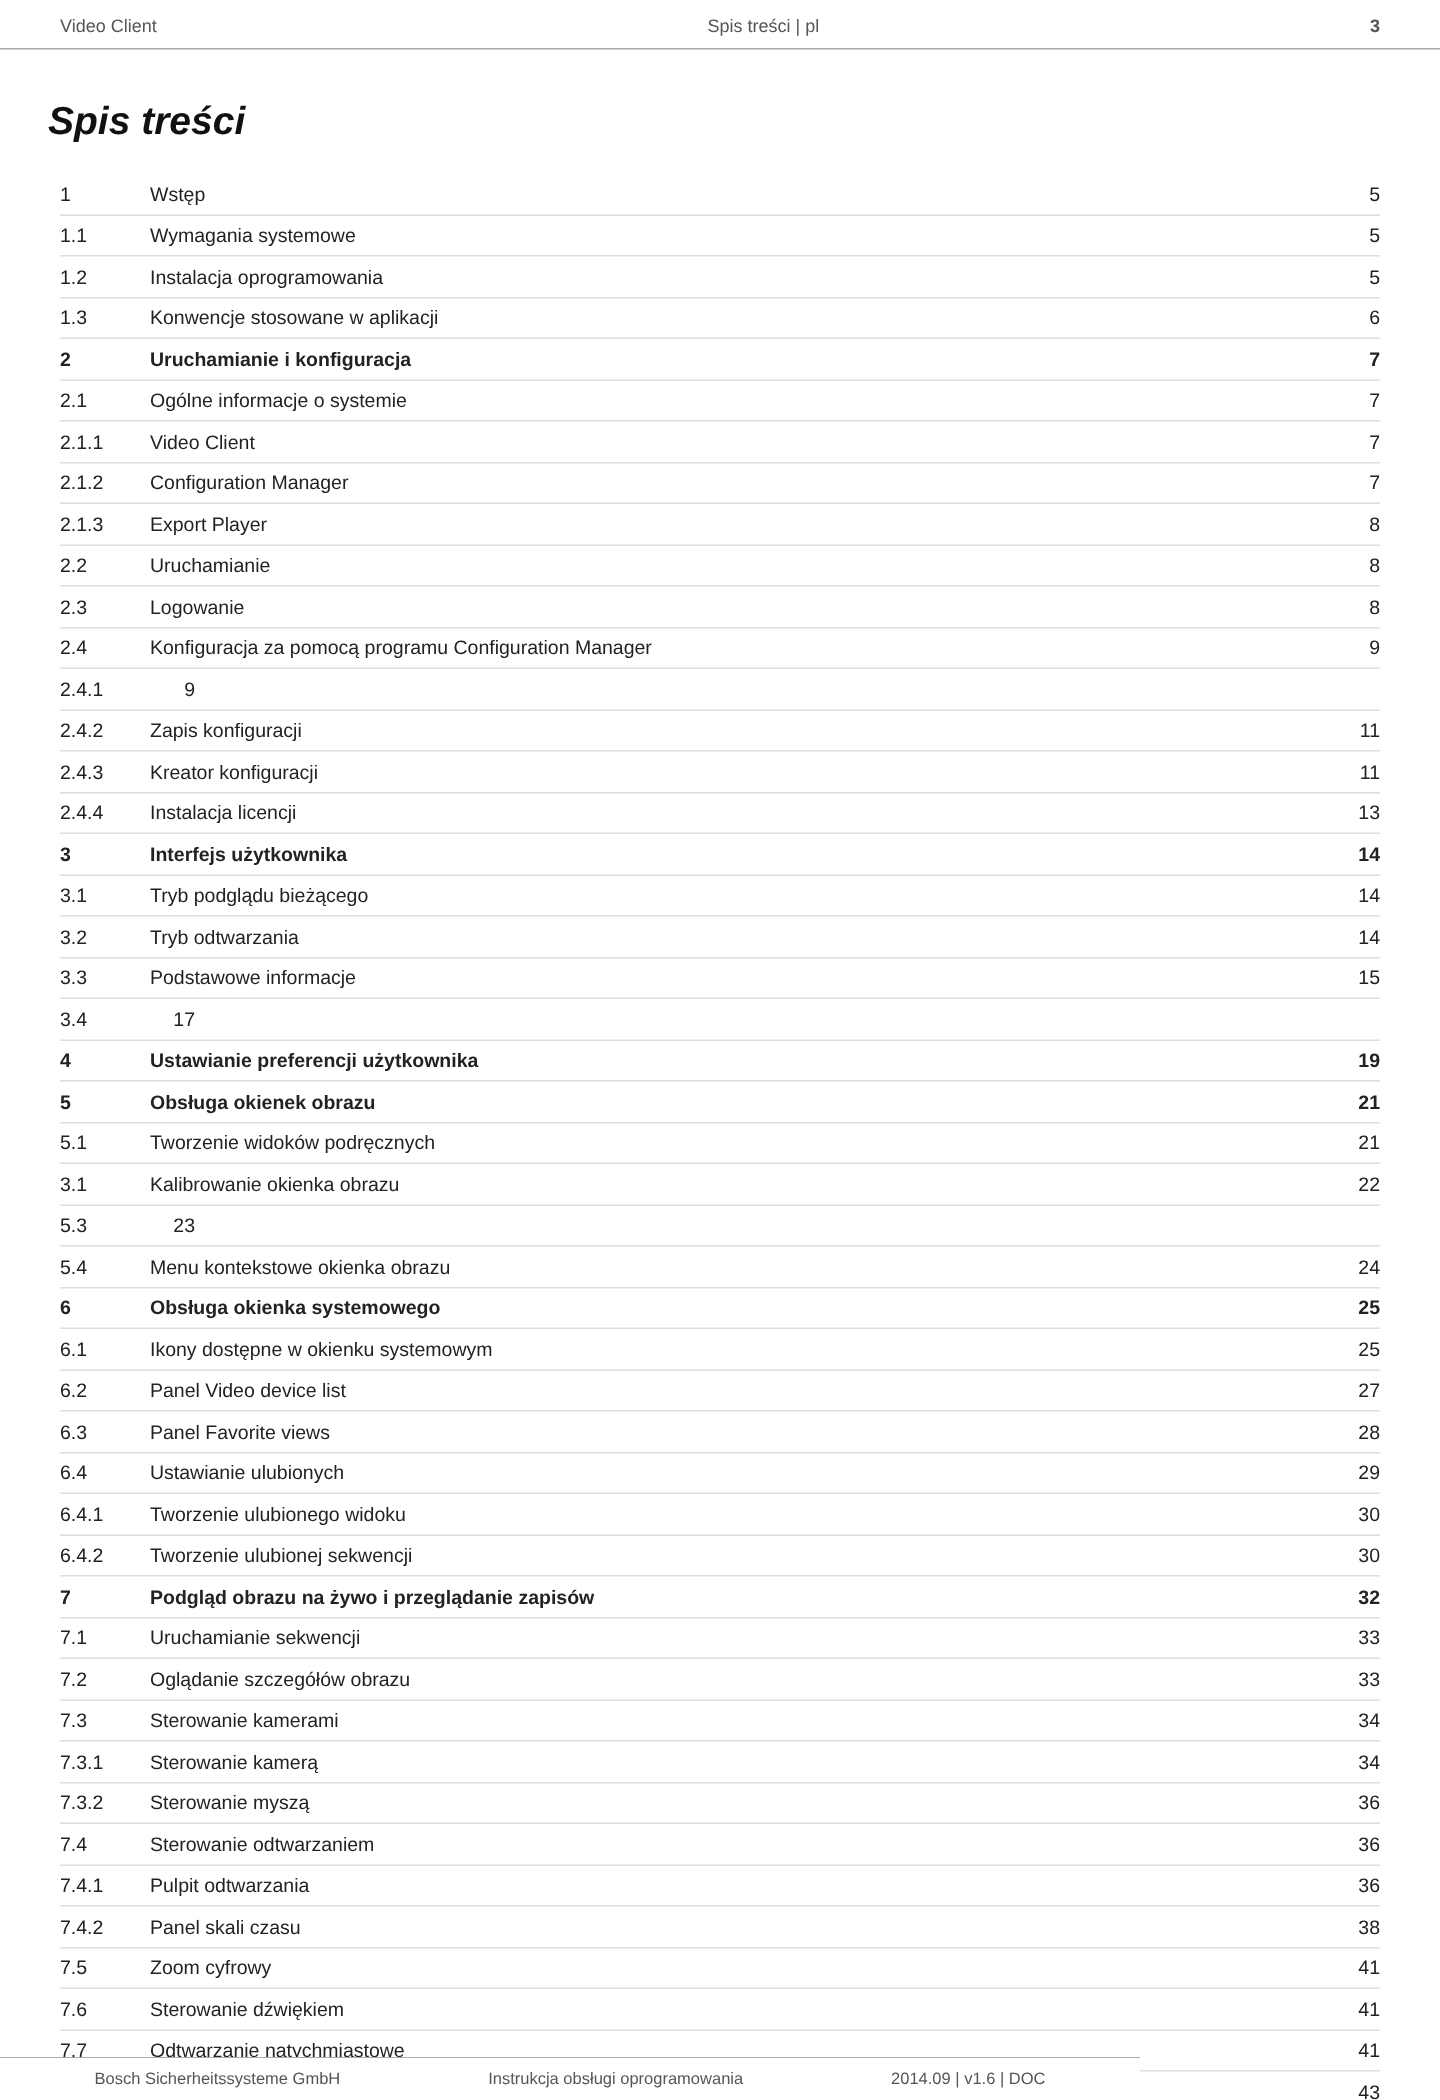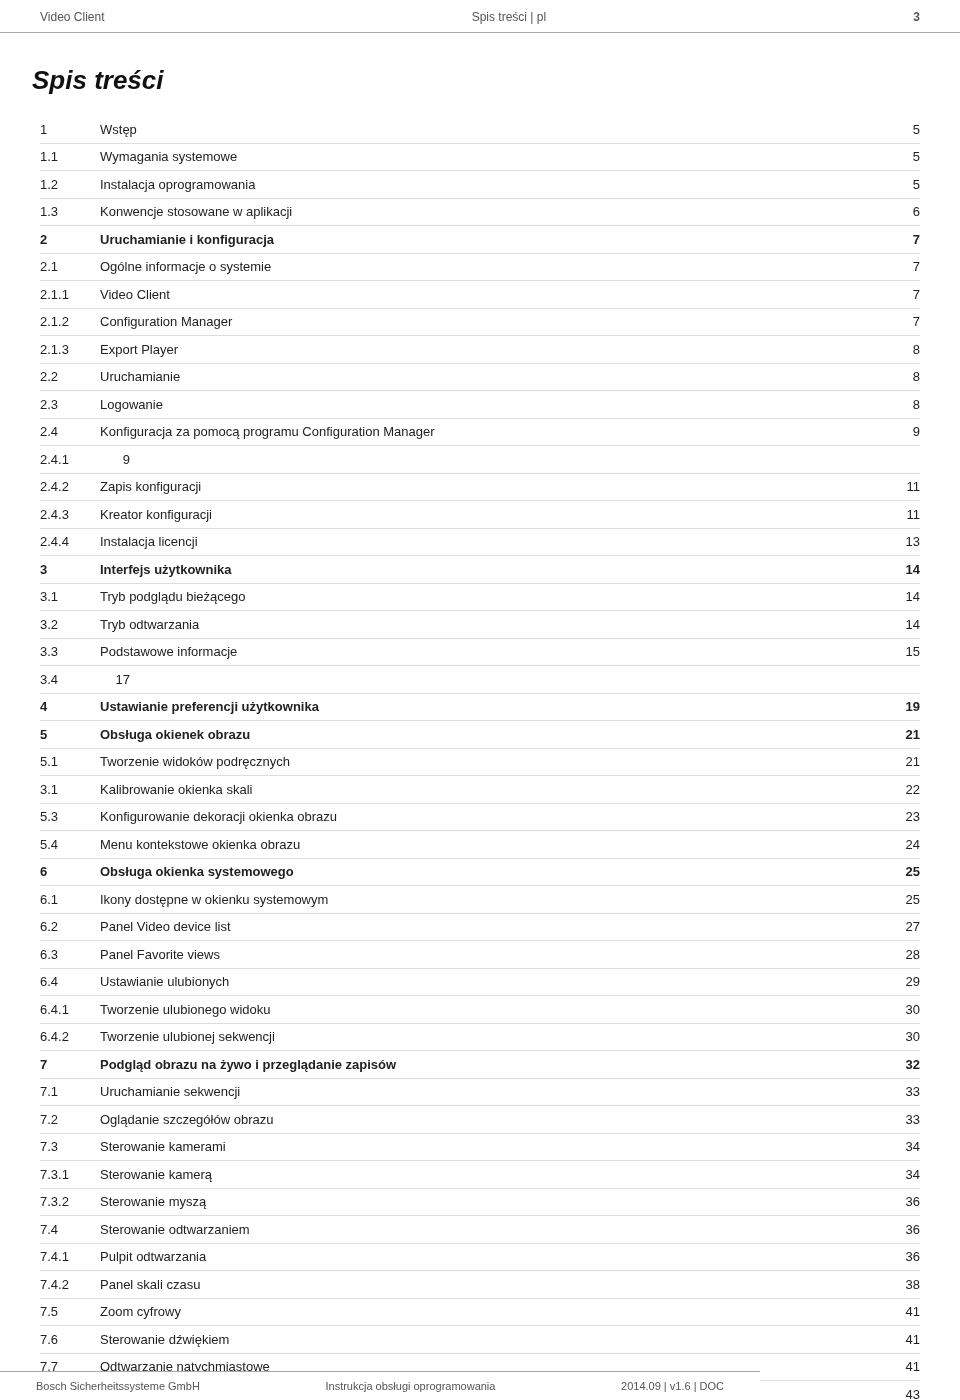--- a/index.html
+++ b/index.html
@@ -74,21 +74,21 @@
     }
 
     .page-footer {
       position: fixed;
       bottom: 0;
       left: 0;
       width: 760px;
       display: flex;
       justify-content: space-between;
       align-items: center;
-      padding: 8px 36px;
+      padding: 8px 63px;
       border-top: 1px solid #aaa;
       font-size: 11px;
       color: #555;
       background: #fff;
     }
   </style>
 </head>
 <body>
 
 <div class="page-header">
@@ -214,26 +214,25 @@
       <span class="toc-title">Obsługa okienek obrazu</span>
       <span class="toc-page">21</span>
     </div>
     <div class="toc-row">
       <span class="toc-num">5.1</span>
       <span class="toc-title">Tworzenie widoków podręcznych</span>
       <span class="toc-page">21</span>
     </div>
     <div class="toc-row">
       <span class="toc-num">3.1</span>
-      <span class="toc-title">Kalibrowanie okienka skali</span>
+      <span class="toc-title">Kalibrowanie okienka obrazu</span>
       <span class="toc-page">22</span>
     </div>
     <div class="toc-row">
       <span class="toc-num">5.3</span>
-      <span class="toc-title">Konfigurowanie dekoracji okienka obrazu</span>
       <span class="toc-page">23</span>
     </div>
     <div class="toc-row">
       <span class="toc-num">5.4</span>
       <span class="toc-title">Menu kontekstowe okienka obrazu</span>
       <span class="toc-page">24</span>
     </div>
     <div class="toc-row bold-row">
       <span class="toc-num">6</span>
       <span class="toc-title">Obsługa okienka systemowego</span>

